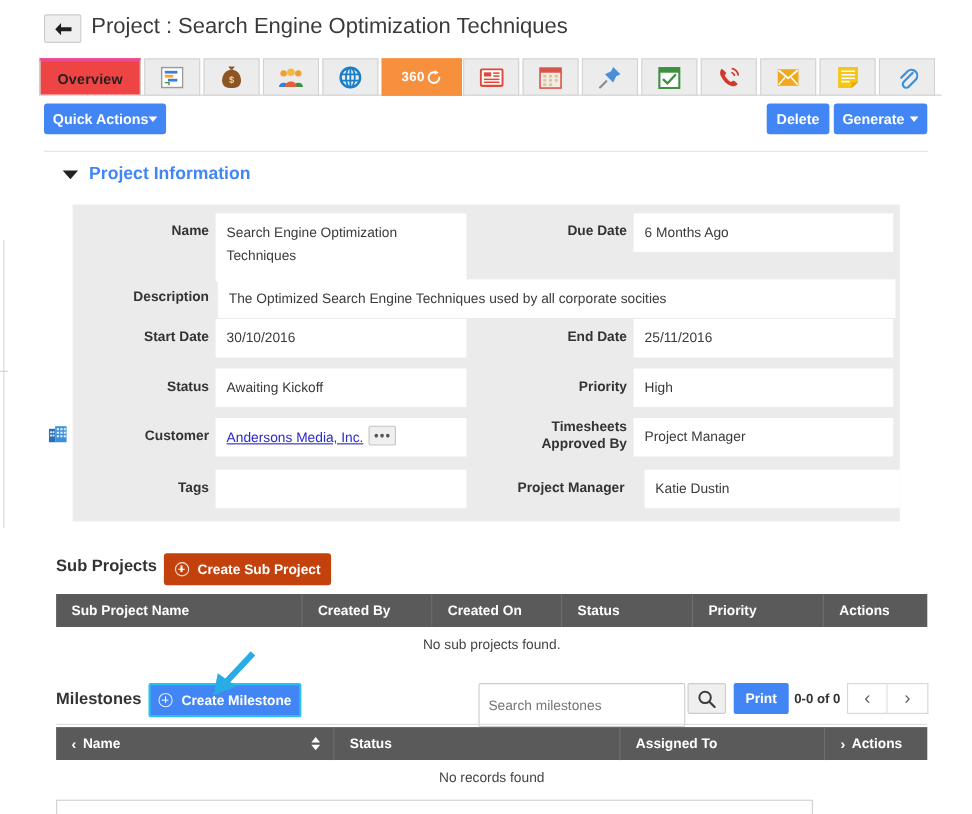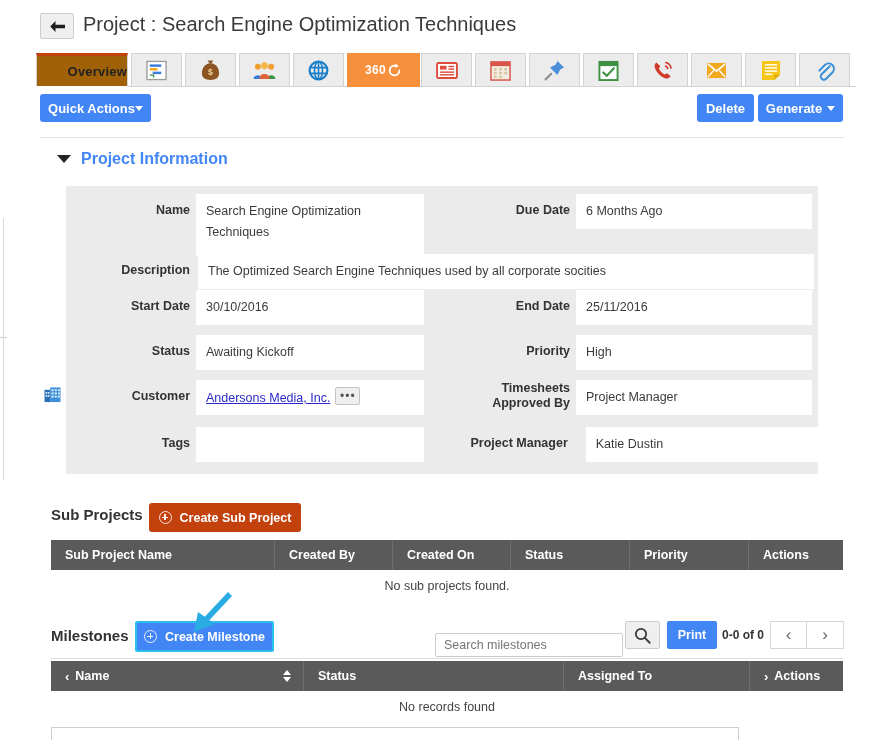--- a/index.html
+++ b/index.html
@@ -35,22 +35,22 @@
     content:""; position:absolute; left:36px; right:28px; bottom:0;
     height:1px; background:#cfcfcf;
   }
   .tab {
     position:absolute; top:0; height:34px;
     background:#ececec; border:1px solid #d3d3d3;
     display:flex; align-items:center; justify-content:center;
     cursor:pointer; z-index:1;
   }
   .tab.active {
-    background:#a16207; border-bottom-color:#ffffff;
-    border-top:3px solid #c2410c; z-index:3;justify-content:flex-end;
+    background:#ef4444; border-bottom-color:#ffffff;
+    border-top:3px solid #ec4899; z-index:3;
   }
   .tab.active .tab-label {
     font-size:13px; font-weight:bold; color:#222; letter-spacing:.2px;
   }
   .tab.orange { background:#f7903d; border-color:#f7903d; }
   .tab .t360 {
     color:#fff; font-size:12px; font-weight:600; letter-spacing:.3px;
     display:flex; align-items:center; gap:1px;
   }
   .ic { display:block; }
@@ -133,25 +133,24 @@
 
   
   .ms-title { position:absolute; left:51px; top:627px; font-size:15px; font-weight:bold; color:#333; }
   .btn-create-ms {
     position:absolute; left:135px; top:621px; width:139px; height:31px;
     background:#4285f4; border:2px solid #29c0f0; border-radius:2px; gap:8px; font-size:12.5px;
   }
   .ms-arrow { position:absolute; left:186px; top:592px; width:48px; height:44px; }
 
   .ms-search {
-    position:absolute; left:435px; top:621px; width:188px; height:24px;
+    position:absolute; left:435px; top:621px; width:188px; height:40px;
     background:#fff; border:1px solid #cccccc; border-radius:2px;
     font-size:12.5px; color:#8c8c8c; padding:0 8px; outline:none;
     font-family:"Liberation Sans", sans-serif;
-    margin-top:12px;
   }
   .ms-search-btn {
     position:absolute; left:625px; top:621px; width:35px; height:28px;
     background:#efefef; border:1px solid #cccccc; border-radius:2px;
     display:flex; align-items:center; justify-content:center; cursor:pointer;
   }
   .btn-print {
     position:absolute; left:667px; top:621px; width:50px; height:28px;
     background:#4285f4; border-radius:2px; font-size:12.5px;
   }

